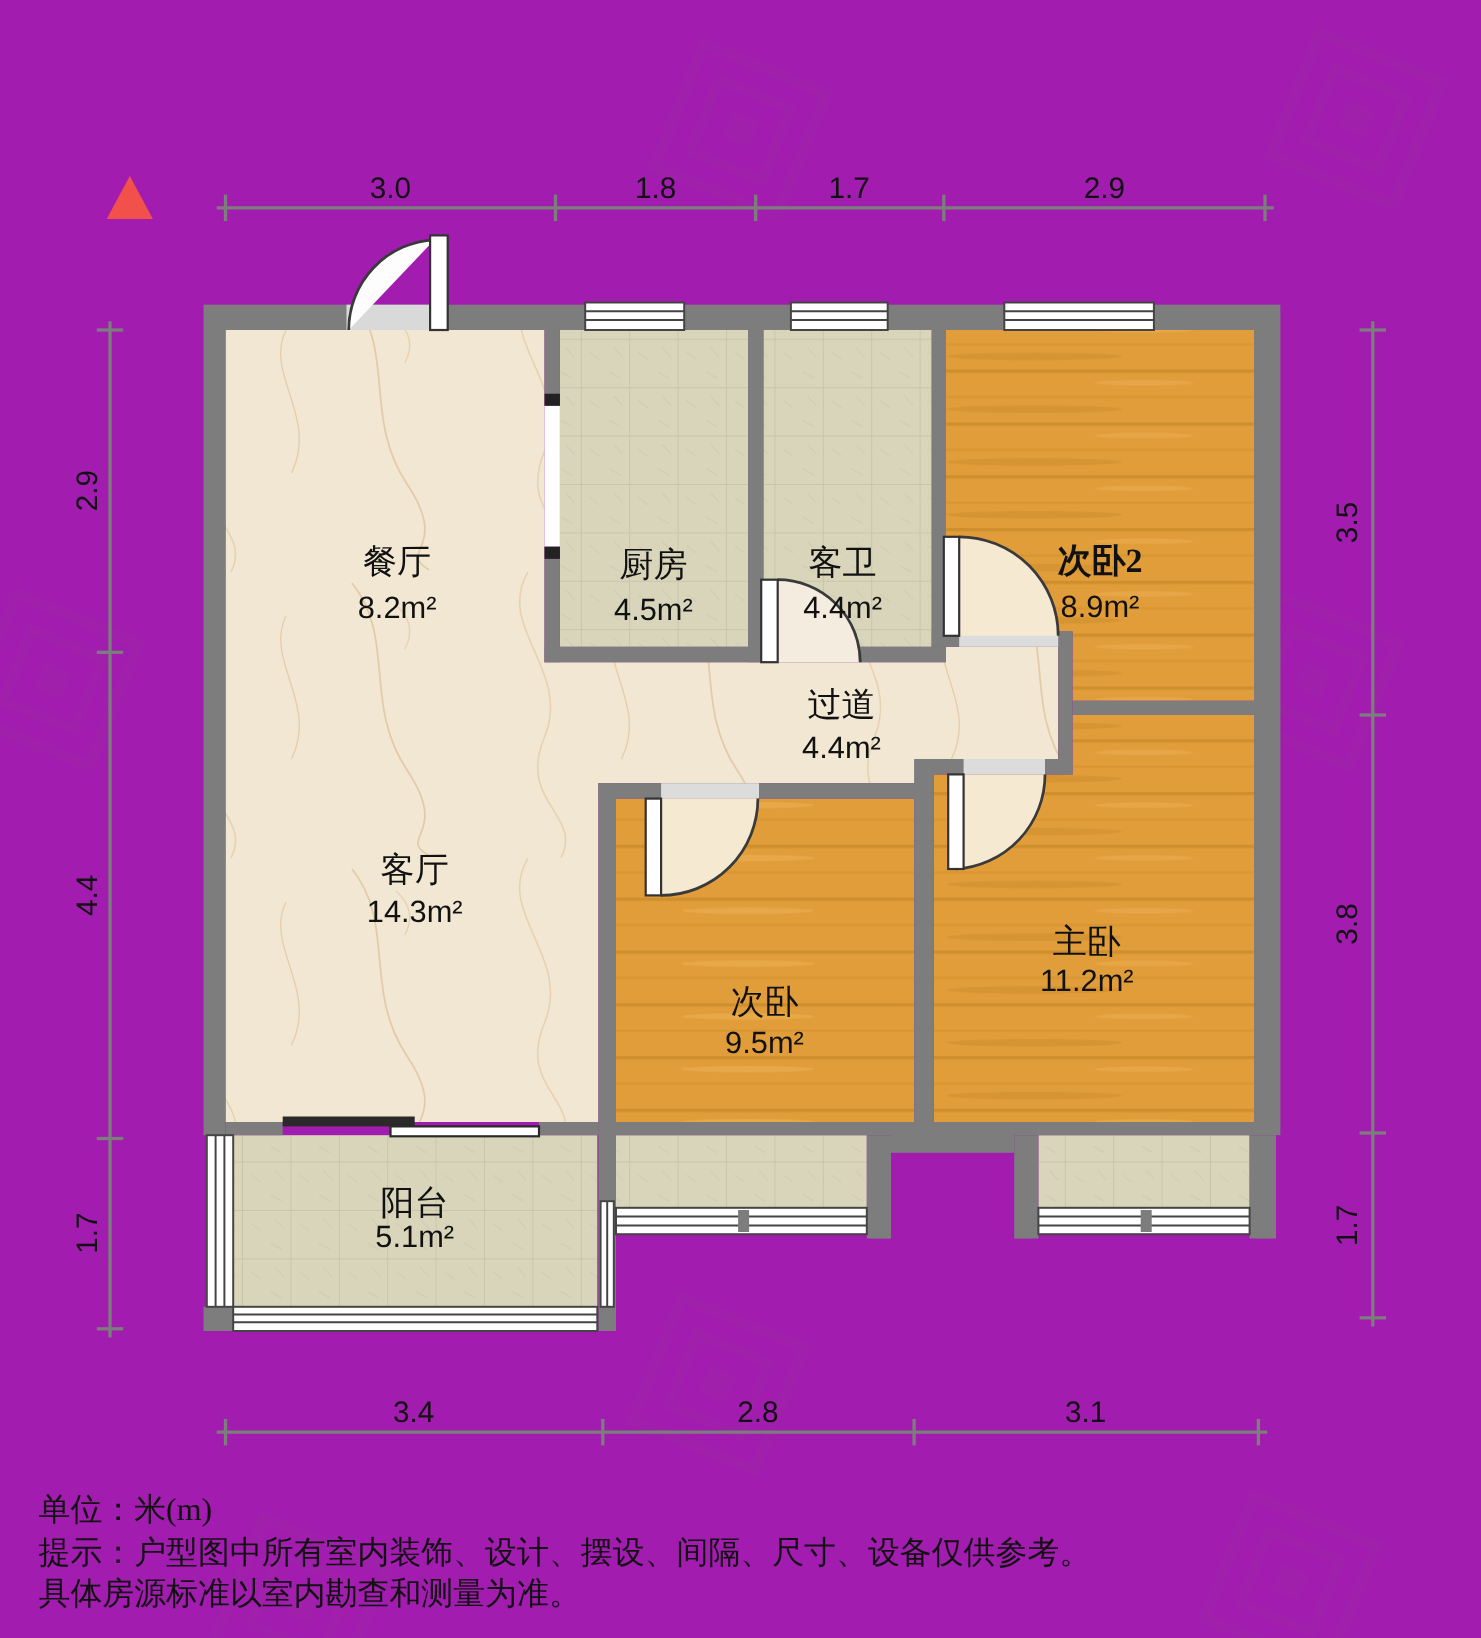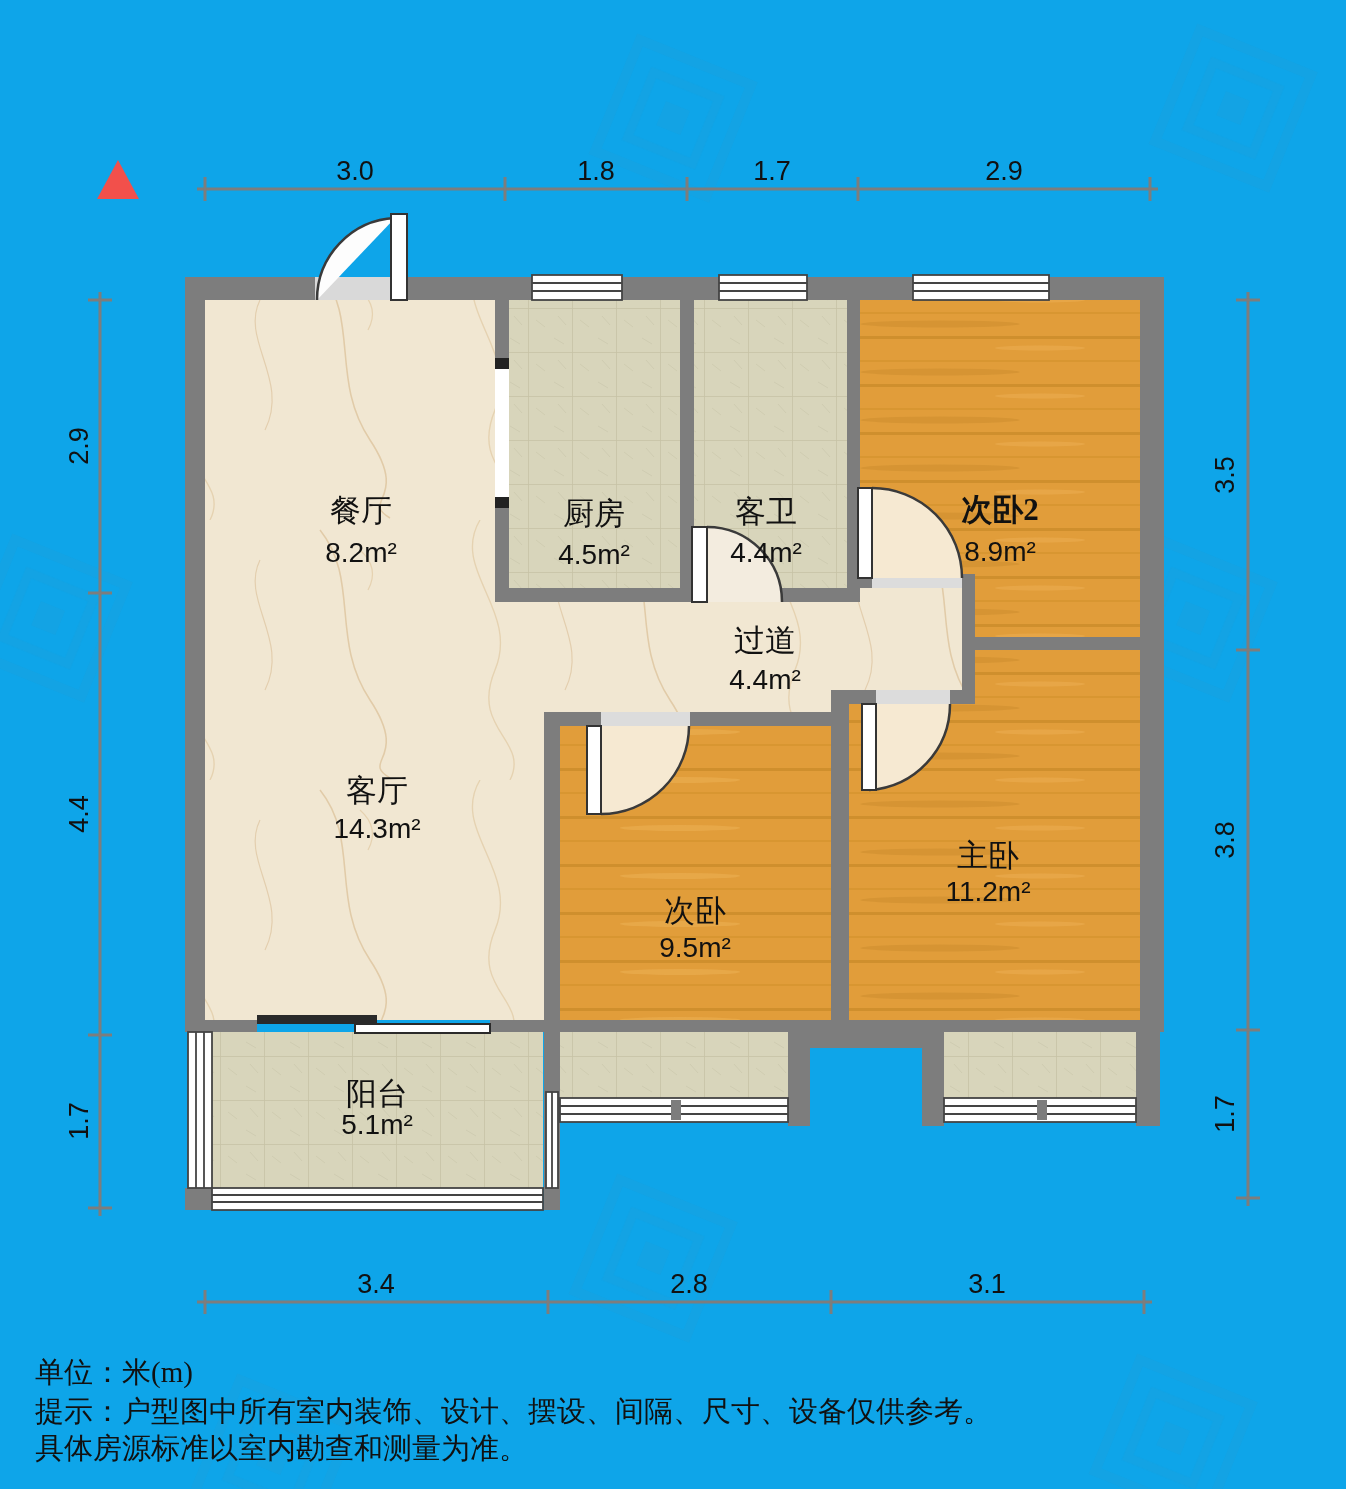--- a/index.html
+++ b/index.html
@@ -1,16 +1,16 @@
 <!DOCTYPE html>
 <html><head>
 <meta charset="utf-8">
 <style>
   html,body{margin:0;padding:0;background:#ffffff;}
-  .stage{position:relative;width:1346px;height:1489px;background:#0ea5e9;overflow:hidden;
+  .stage{position:relative;width:1346px;height:1489px;background:#a21caf;overflow:hidden;
          font-family:"Liberation Sans", sans-serif;}
   svg{display:block;}
   text{fill:#111;}
   .cjk{font-family:"Liberation Serif", serif;}
   .num{font-family:"Liberation Sans", sans-serif;}
 </style>
 </head>
 <body>
 
 <div class="stage">

